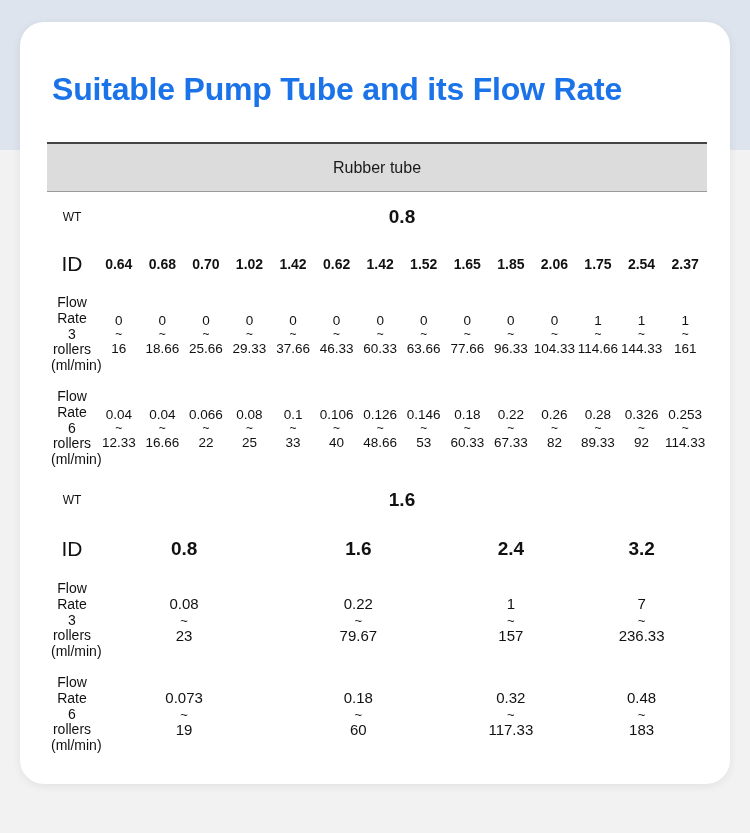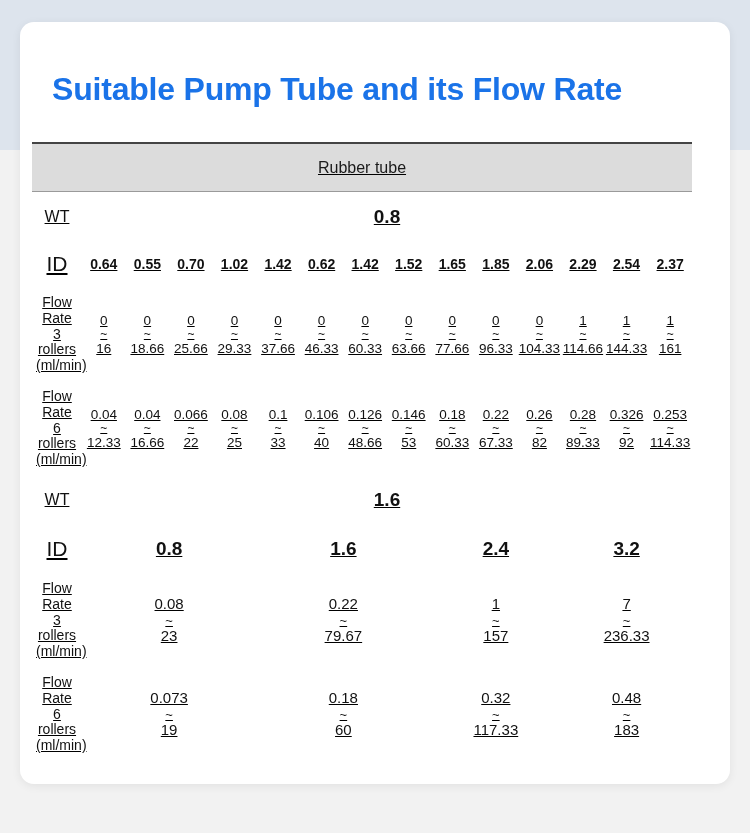--- a/index.html
+++ b/index.html
@@ -29,38 +29,37 @@
     background: #f2f2f2;
   }
 
   .card {
     position: absolute;
     top: 22px;
     left: 20px;
     width: 710px;
     height: 762px;
     background: #ffffff;
-    border-radius: 14px;
+    border-radius: 24px;
     box-shadow: 0 2px 10px rgba(0,0,0,0.07);
     overflow: hidden;
   }
 
   .title {
     color: #1a73e8;
     font-size: 32px;
     font-weight: bold;
     letter-spacing: -0.2px;
     padding: 48px 0 0 32px;
     line-height: 1.2;
     white-space: nowrap;
   }
 
   .table-wrap {
-    padding: 34px 10px 0 12px;
-    text-decoration: underline;
+    padding: 34px 10px 0 27px;
   }
 
   table.spec {
     width: 660px;
     border-collapse: collapse;
     table-layout: fixed;
     color: #111;
   }
 
   table.spec td {
@@ -74,21 +73,21 @@
     background: #dcdcdc;
     border-top: 2px solid #444 !important;
     border-bottom: 1px solid #9a9a9a !important;
     font-size: 16px;
     height: 48px;
     color: #1a1a1a;
   }
 
   
   .wt-label {
-    font-size: 16px;
+    font-size: 12px;
     border-right: 1px solid #8a8a8a;
     border-bottom: 1px solid #c8c8c8;
     height: 50px;
   }
   .wt-value {
     font-size: 19px;
     font-weight: bold;
     border-bottom: 1px solid #c8c8c8;
     height: 50px;
   }
@@ -185,31 +184,31 @@
           <tr>
             <td class="group-head" colspan="15">Rubber tube</td>
           </tr>
           <tr>
             <td class="wt-label">WT</td>
             <td class="wt-value" colspan="14">0.8</td>
           </tr>
           <tr>
             <td class="id-label">ID</td>
             <td class="id-cell" colspan="1">0.64</td>
-            <td class="id-cell" colspan="1">0.55</td>
+            <td class="id-cell" colspan="1">0.68</td>
             <td class="id-cell" colspan="1">0.70</td>
             <td class="id-cell" colspan="1">1.02</td>
             <td class="id-cell" colspan="1">1.42</td>
             <td class="id-cell" colspan="1">0.62</td>
             <td class="id-cell" colspan="1">1.42</td>
             <td class="id-cell" colspan="1">1.52</td>
             <td class="id-cell" colspan="1">1.65</td>
             <td class="id-cell" colspan="1">1.85</td>
             <td class="id-cell" colspan="1">2.06</td>
-            <td class="id-cell" colspan="1">2.29</td>
+            <td class="id-cell" colspan="1">1.75</td>
             <td class="id-cell" colspan="1">2.54</td>
             <td class="id-cell" colspan="1">2.37</td>
           </tr>
           <tr>
             <td class="fr-label">
               <span class="big">Flow</span>
               <span class="big">Rate</span>
               <span class="small">3 rollers</span>
               <span class="small">(ml/min)</span>
             </td>

